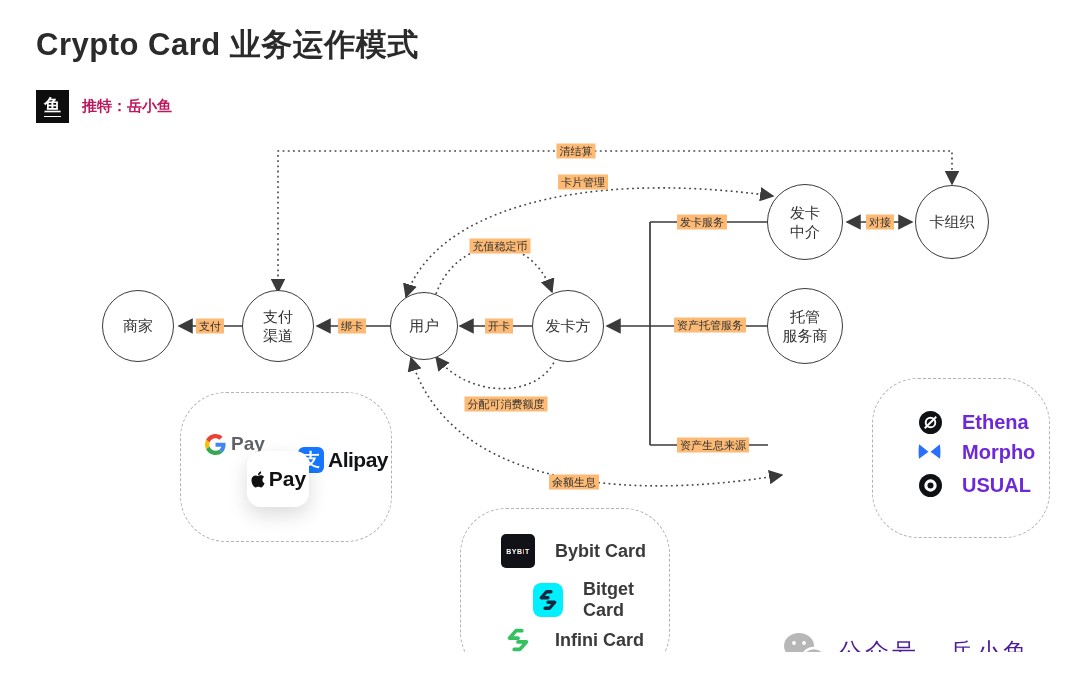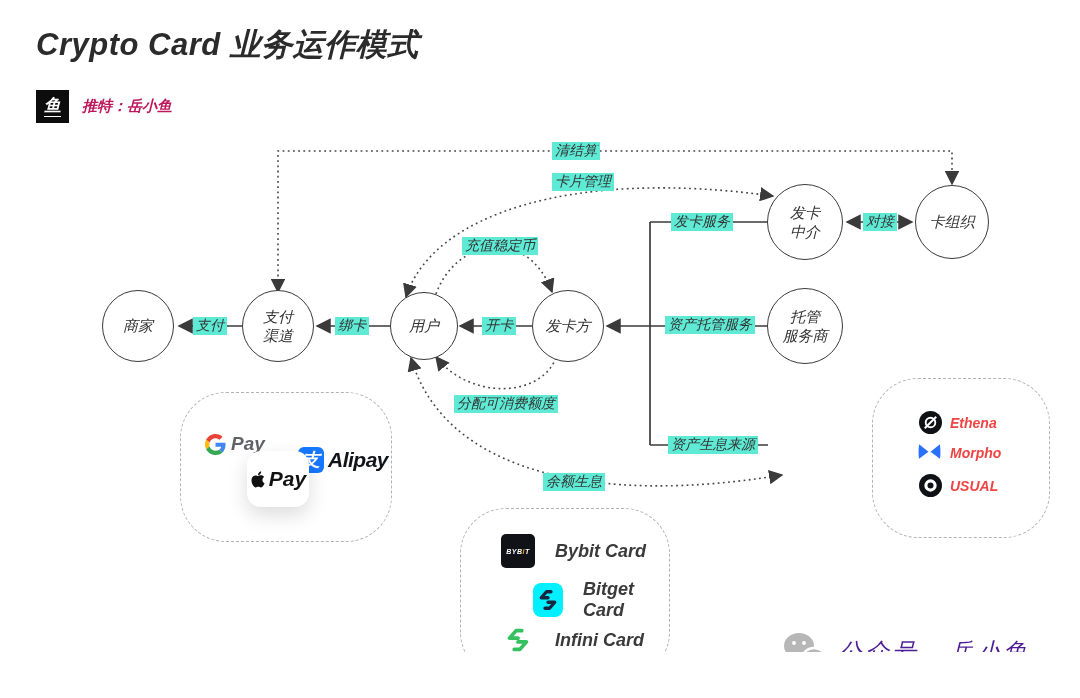--- a/index.html
+++ b/index.html
@@ -1,45 +1,45 @@
 <!DOCTYPE html>
 <html><head>
 <meta charset="utf-8">
 <style>
   html,body{margin:0;padding:0;background:#ffffff;}
   .canvas{position:relative;width:1080px;height:652px;background:#fff;overflow:hidden;
-          font-family:"Liberation Sans","DejaVu Sans",sans-serif;color:#333;font-style:italic;}
+          font-family:"Liberation Sans","DejaVu Sans",sans-serif;color:#333;}
   .title{position:absolute;left:36px;top:24px;font-size:31px;font-weight:600;color:#2b2b2b;letter-spacing:.5px;}
   .byline{position:absolute;left:36px;top:90px;display:flex;align-items:center;gap:13px;}
   .byline-badge{width:33px;height:33px;background:#0d0d0d;color:#fff;display:flex;align-items:center;justify-content:center;
                 font-size:17px;font-weight:700;}
   .byline-badge span{border-bottom:1.5px solid #fff;line-height:1.15;}
   .byline-text{font-size:15px;font-weight:700;color:#be185d;}
   svg.wires{position:absolute;left:0;top:0;}
   .node{position:absolute;transform:translate(-50%,-50%);border-radius:50%;background:#fff;border:1.7px solid #3a3a3a;
         display:flex;align-items:center;justify-content:center;text-align:center;font-size:15px;color:#333;
         white-space:pre-line;line-height:1.3;z-index:3;}
-  .edge-label{position:absolute;transform:translate(-50%,-50%);background:#5eead4;padding:0 3px;font-size:14px;color:#333;
+  .edge-label{position:absolute;transform:translate(-50%,-50%);background:#fdba74;padding:0 3px;font-size:11px;color:#333;
               z-index:4;white-space:nowrap;}
   .group{position:absolute;border:1.7px dashed #b2b2b2;border-radius:46px;z-index:2;}
   .logo-row{position:absolute;display:flex;align-items:center;}
   .gpay-text{font-size:19px;font-weight:600;color:#5f6368;margin-left:5px;}
   .alipay-icon{width:26px;height:26px;border-radius:6px;background:#1677ff;color:#fff;display:flex;align-items:center;
                justify-content:center;font-size:18px;font-weight:700;}
   .alipay-text{font-size:21px;font-weight:800;color:#101418;margin-left:4px;letter-spacing:-.5px;}
   .applepay-card{position:absolute;width:62px;height:56px;background:#fff;border-radius:14px;
                  box-shadow:0 8px 20px rgba(0,0,0,.14);display:flex;align-items:center;justify-content:center;z-index:5;}
   .applepay-text{font-size:21px;font-weight:600;color:#111;margin-left:3px;}
   .card-row-label{font-size:18px;font-weight:700;color:#3a3a3a;margin-left:20px;}
   .bybit-icon{width:34px;height:34px;border-radius:5px;background:#111217;display:flex;align-items:center;justify-content:center;
               font-size:7px;font-weight:800;color:#fff;letter-spacing:.5px;}
   .bybit-icon .accent{color:#f7a600;}
   .bitget-icon{width:34px;height:34px;border-radius:8px;background:#00f0ff;display:flex;align-items:center;justify-content:center;}
   .infini-icon{width:34px;height:34px;display:flex;align-items:center;justify-content:center;}
-  .defi-row-label{font-size:14px;font-weight:600;color:#ef4444;margin-left:8px;}
+  .defi-row-label{font-size:20px;font-weight:600;color:#6d28d9;margin-left:20px;}
   .coin-icon{width:23px;height:23px;border-radius:50%;background:#101114;display:flex;align-items:center;justify-content:center;}
   .watermark{position:absolute;left:780px;top:630px;display:flex;align-items:center;gap:10px;}
   .watermark-text{font-size:24px;color:#4c1d95;letter-spacing:3px;}
 </style>
 </head>
 <body>
 
 <div class="canvas">
 
   <div class="title">Crypto Card 业务运作模式</div>

